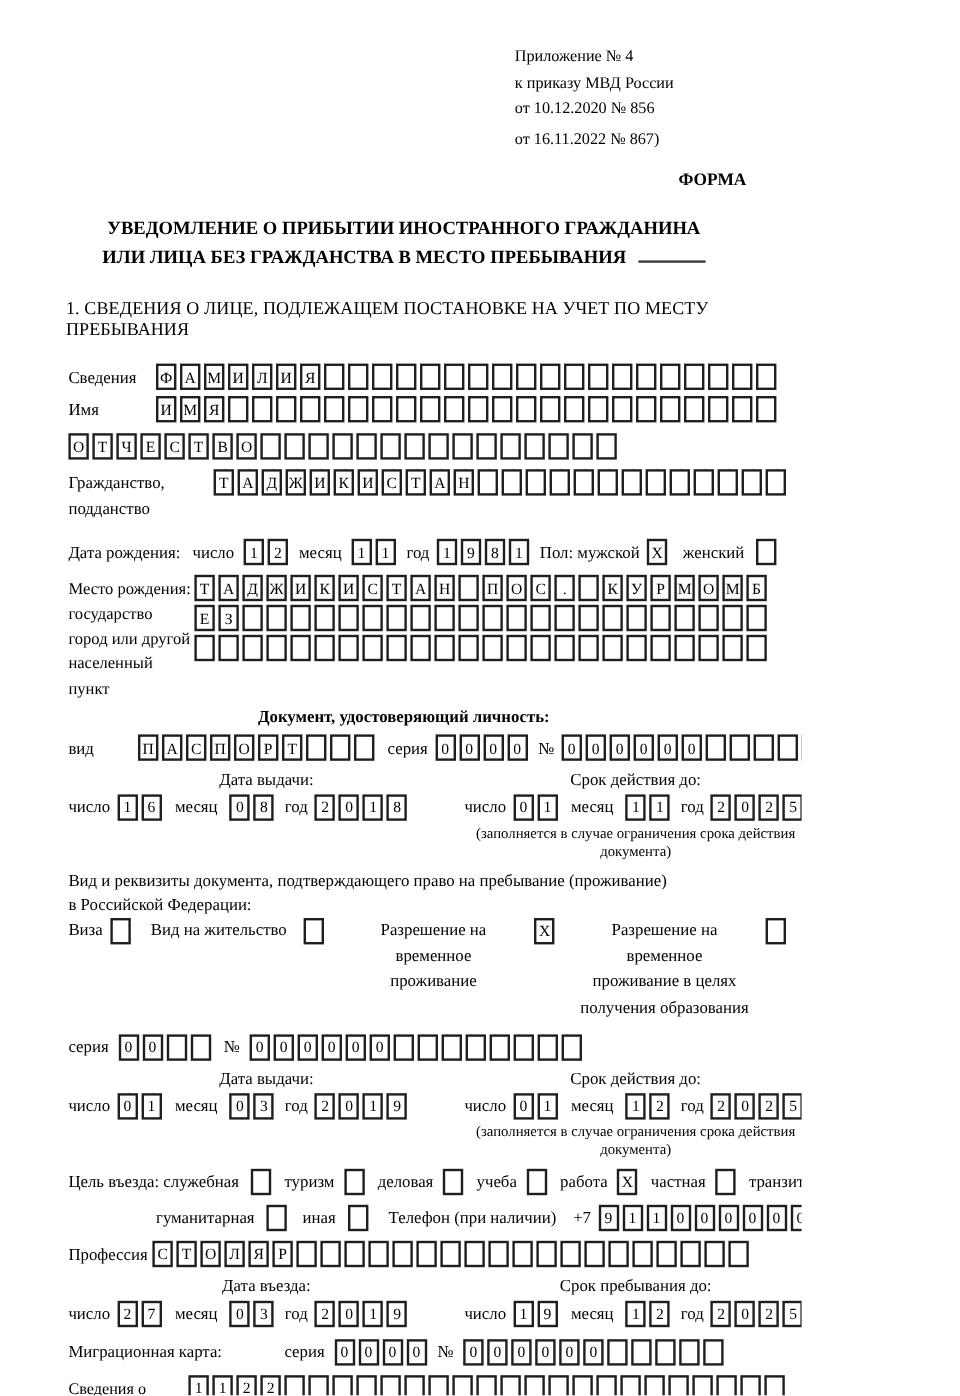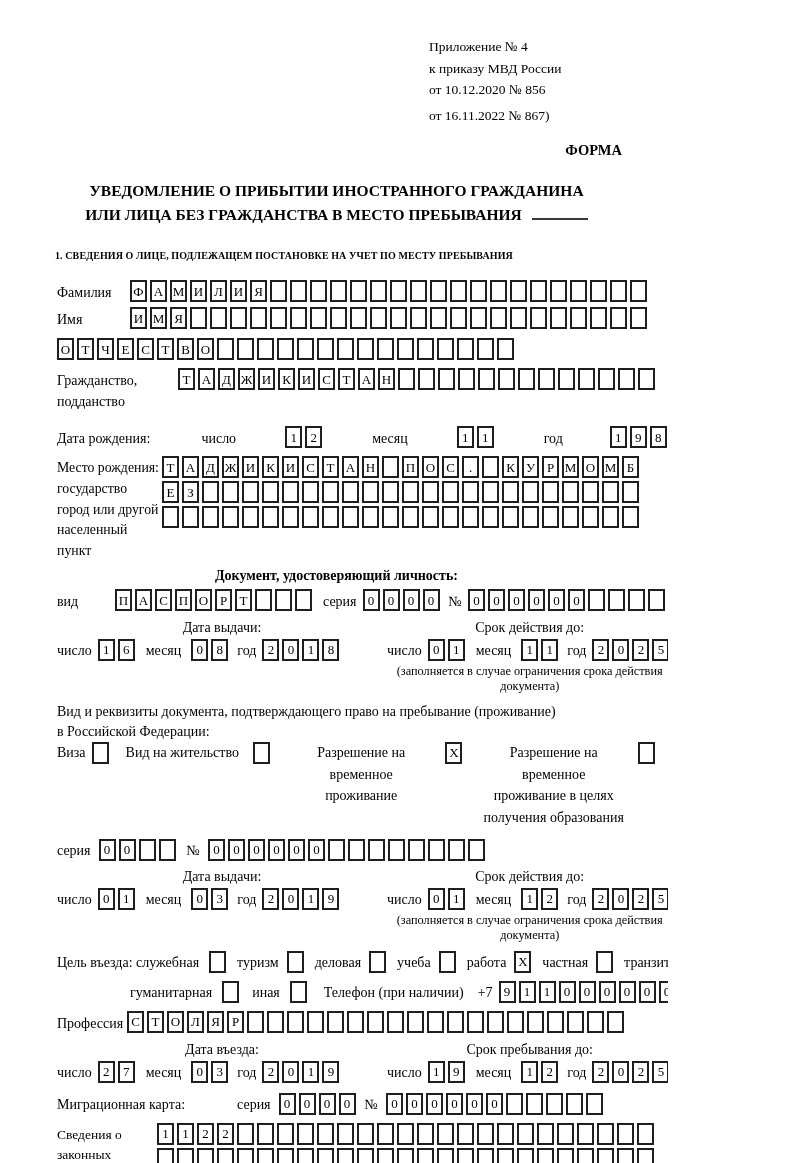--- a/index.html
+++ b/index.html
@@ -7,35 +7,35 @@
   body { font-family:"Liberation Serif", serif; font-size:14px; }
   .page { width:668px; height:1163px; padding:36px 10px 0 57px; overflow:hidden; background:#fff; position:relative; }
 
   .appendix { width:195px; margin-left:auto; margin-right:34px; font-size:13.5px; line-height:1.6; }
   .appendix .gap { height:4px; }
   .forma { font-weight:bold; text-align:right; padding-right:36px; margin-top:16px; font-size:14.5px; }
 
   .title { text-align:center; font-weight:bold; font-size:15.5px; line-height:1.55; margin:20px 0 12px -42px; }
   .blank { display:inline-block; width:56px; border-bottom:2px solid #3a3a3a; height:0.95em; margin-left:10px; }
 
-  .sec { font-weight:bold; font-size:10px; margin:23px 0 19px -2px; letter-spacing:0.1px; }
+  .sec { font-weight:normal; font-size:15px; margin:23px 0 19px -2px; letter-spacing:0.1px; }
 
   .frow { display:flex; align-items:flex-start; }
   .aic { align-items:center; }
   .flabel { flex:0 0 auto; line-height:1.5; padding-top:2px; }
   .w73 { width:73px; } .w138 { width:138px; } .w121 { width:121px; }
   .w105 { width:105px; font-size:13.8px; } .w70 { width:70px; } .w58 { width:58px; }
   .w100 { width:100px; font-size:13.5px; }
 
   .boxes { display:flex; flex-wrap:nowrap; }
   .cell { flex:0 0 auto; width:17px; height:22px; border:2px solid #1f1f1f; margin-right:3px;
           display:inline-flex; align-items:center; justify-content:center;
           font-size:13px; line-height:1; background:#fff; }
   .mb3 { margin-bottom:3px; }
-  .mt4 { margin-top:4px; } .mt8 { margin-top:8px; } .mt14 { margin-top:14px;gap:41px; } .mt10 { margin-top:10px; }
+  .mt4 { margin-top:4px; } .mt8 { margin-top:8px; } .mt14 { margin-top:14px; } .mt10 { margin-top:10px; }
 
   .lbl { padding-top:3px; flex:0 0 auto; }
   .ml6 { margin-left:6px; } .ml8 { margin-left:8px; } .ml10 { margin-left:10px; }
   .ml14 { margin-left:14px; } .mr6 { margin-right:6px; } .mr8 { margin-right:8px; }
 
   .doc-head { font-weight:bold; text-align:center; margin:6px 0 5px -42px; font-size:14px; }
 
   .dates { display:flex; margin-top:8px; }
   .dcol { width:352px; }
   .dcol2 { flex:1 1 auto; }
@@ -64,21 +64,21 @@
   <div class="forma">ФОРМА</div>
 
   <div class="title">
     <div>УВЕДОМЛЕНИЕ О ПРИБЫТИИ ИНОСТРАННОГО ГРАЖДАНИНА</div>
     <div><span>ИЛИ ЛИЦА БЕЗ ГРАЖДАНСТВА В МЕСТО ПРЕБЫВАНИЯ</span><span class="blank"></span></div>
   </div>
 
   <div class="sec">1. СВЕДЕНИЯ О ЛИЦЕ, ПОДЛЕЖАЩЕМ ПОСТАНОВКЕ НА УЧЕТ ПО МЕСТУ ПРЕБЫВАНИЯ</div>
 
   <div class="frow">
-    <div class="flabel w73">Фамилия</div>
+    <div class="flabel w73">Сведения</div>
     <div class="boxes">
         <span class="cell">Ф</span>
         <span class="cell">А</span>
         <span class="cell">М</span>
         <span class="cell">И</span>
         <span class="cell">Л</span>
         <span class="cell">И</span>
         <span class="cell">Я</span>
         <span class="cell"></span>
         <span class="cell"></span>

